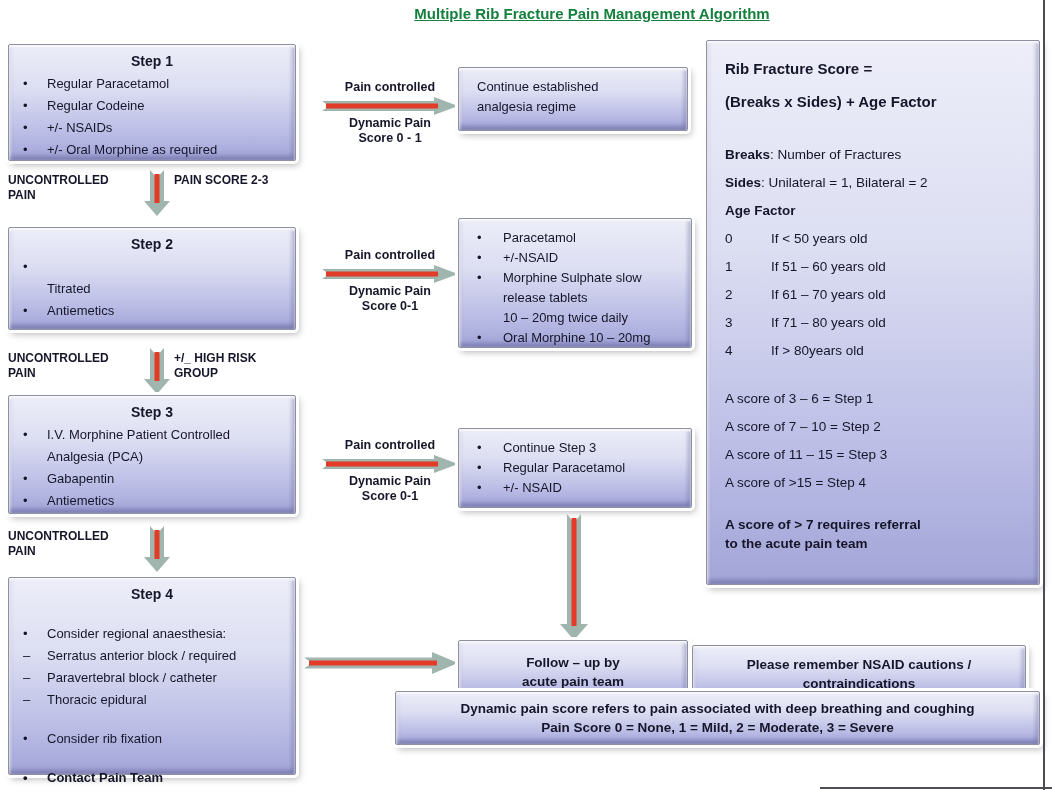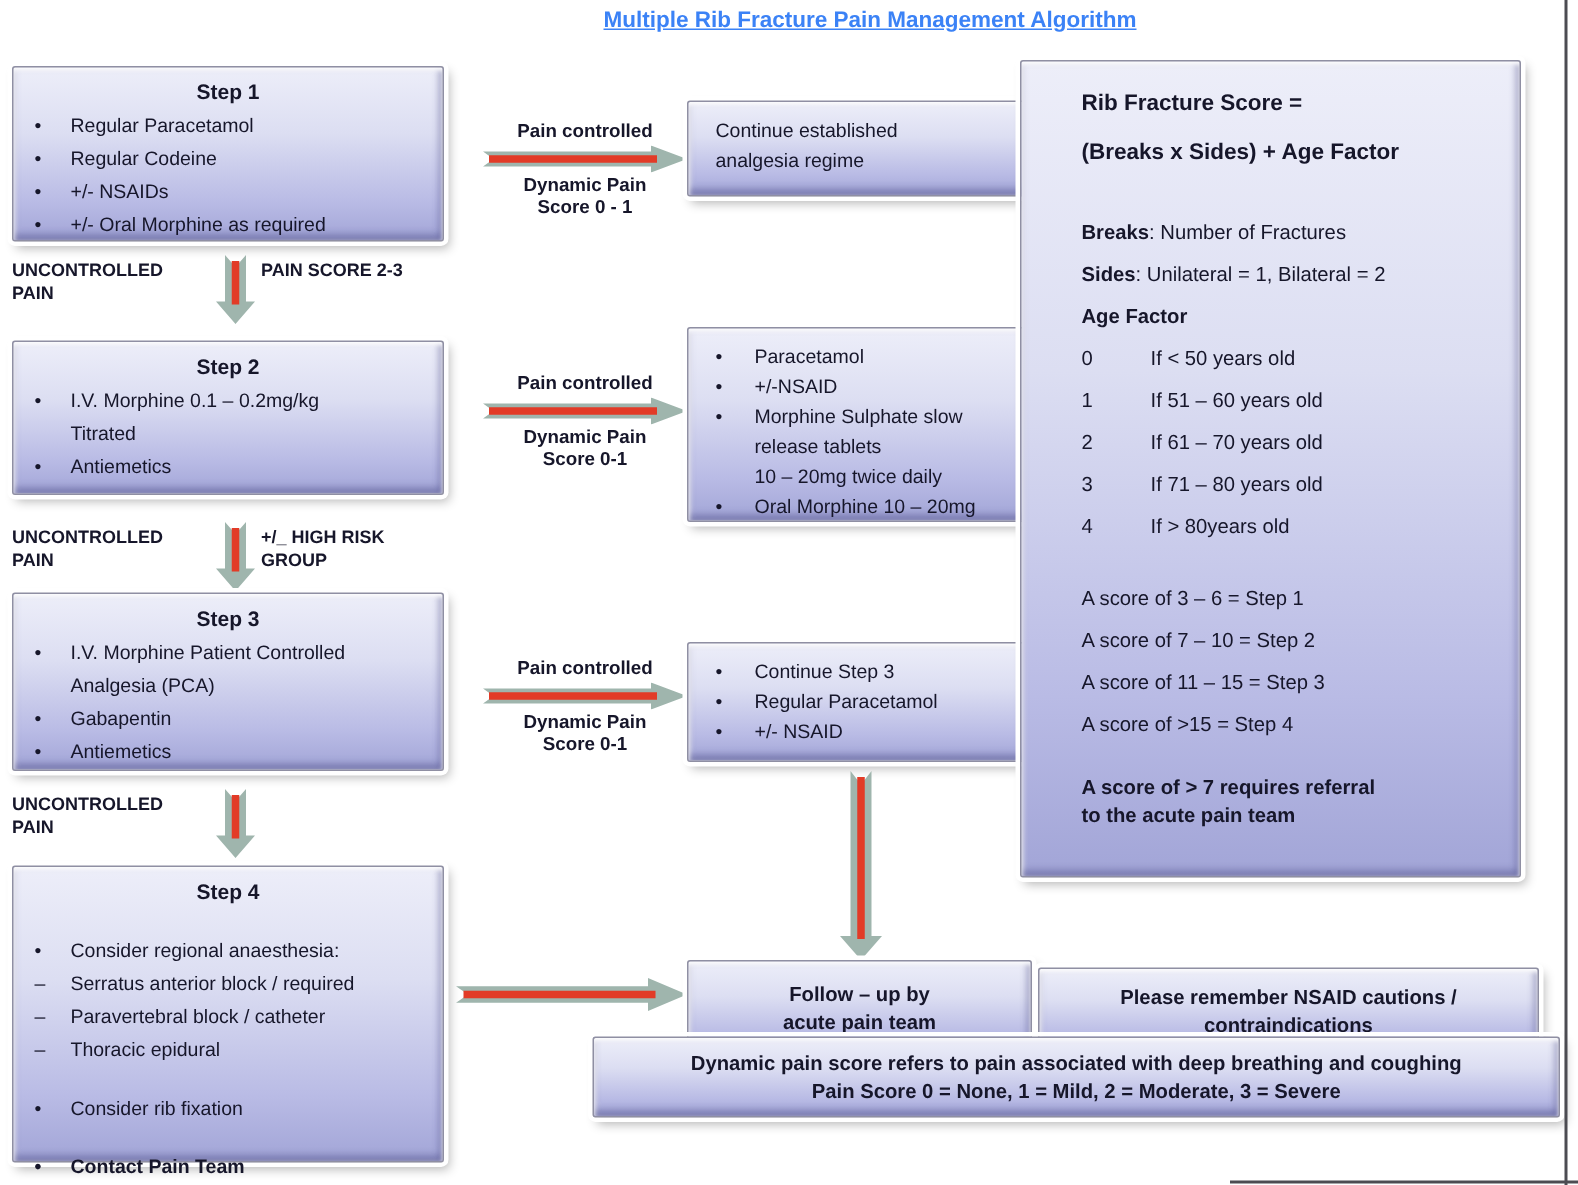--- a/index.html
+++ b/index.html
@@ -1,22 +1,22 @@
 <!DOCTYPE html>
 <html><head>
 <meta charset="utf-8">
 <style>
   html,body{margin:0;padding:0;background:#fff;}
   .canvas{
     position:relative;width:1052px;height:790px;background:#ffffff;overflow:hidden;
     font-family:"Liberation Sans","DejaVu Sans",sans-serif;color:#16162a;
   }
   .page-title{
-    position:absolute;left:330px;top:5px;width:500px;text-align:center;
-    font-size:15px;font-weight:bold;color:#3b82f6;text-decoration:underline;
+    position:absolute;left:342px;top:5px;width:500px;text-align:center;
+    font-size:15px;font-weight:bold;color:#15803d;text-decoration:underline;
   }
   
   .box{
     position:absolute;border:1px solid #8f8fa3;border-radius:2px;
     background:linear-gradient(180deg,#edeef9 0%,#dcdef2 38%,#b9bbe5 78%,#a2a5d7 100%);
     box-shadow:0 0 0 3px #ffffff,3px 4px 7px rgba(0,0,0,0.30),
       inset 0 2px 3px rgba(255,255,255,0.95),inset 0 -4px 5px rgba(70,70,130,0.40),
       inset 2px 0 3px rgba(255,255,255,0.55),inset -3px 0 4px rgba(70,70,130,0.28);
     box-sizing:border-box;
   }
@@ -100,21 +100,20 @@
       <div></div>
     </div>
   </div>
 
   <div class="box" style="left:8px;top:227px;width:288px;height:103px;">
     <div class="box-title">Step 2</div>
     <div class="lines">
 
     <div class="line">
           <span class="m">•</span>
-          <span class="t">I.V. Morphine 0.1 – 0.2mg/kg</span>
         </div>
         <div class="line">
           <span class="m"></span>
           <span class="t">Titrated</span>
         </div>
         <div class="line">
           <span class="m">•</span>
           <span class="t">Antiemetics</span>
         </div>
       </div>
@@ -322,21 +321,21 @@
   <div class="box cbox" style="left:692px;top:645px;width:334px;height:58px;">
     <div>Please remember NSAID cautions /</div>
     <div>contraindications</div>
   </div>
 
   <div class="box cbox" style="left:395px;top:691px;width:645px;height:54px;">
     <div>Dynamic pain score refers to pain associated with deep breathing and coughing</div>
     <div>Pain Score 0 = None, 1 = Mild, 2 = Moderate, 3 = Severe</div>
   </div>
 
-  <div class="box panel" style="left:680px;top:40px;width:334px;height:545px;padding-left:22px;">
+  <div class="box panel" style="left:706px;top:40px;width:334px;height:545px;">
     <div class="panel-inner">
       <div class="p-title">Rib Fracture Score =</div>
       <div class="p-title">(Breaks x Sides) + Age Factor</div>
       <div class="gap20"></div>
       <div>
 
       <div class="def-line"><span class="s">Breaks</span><span>: Number of Fractures</span></div>
           <div class="def-line"><span class="s">Sides</span><span>: Unilateral = 1, Bilateral = 2</span></div>
           <div class="def-line"><span class="s">Age Factor</span><span></span></div>
         </div>

